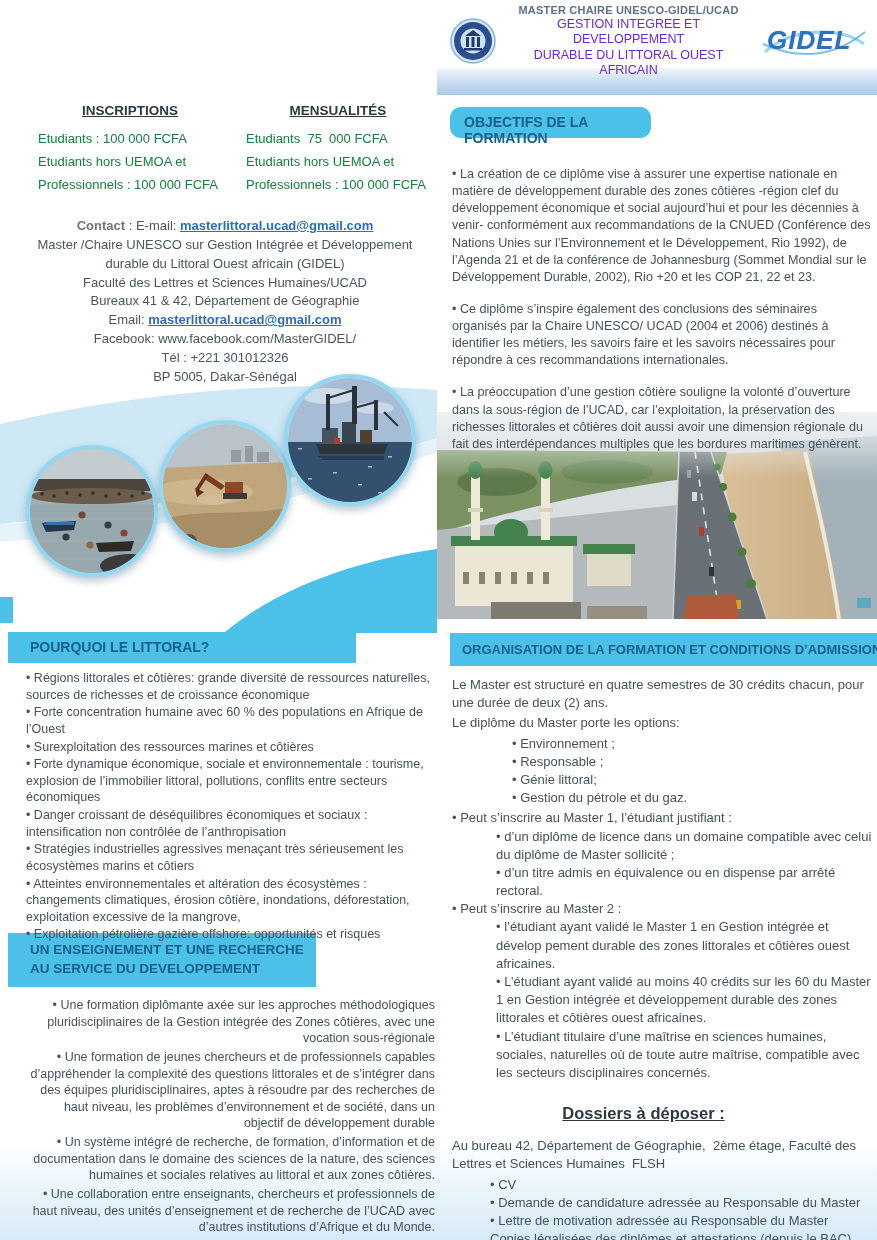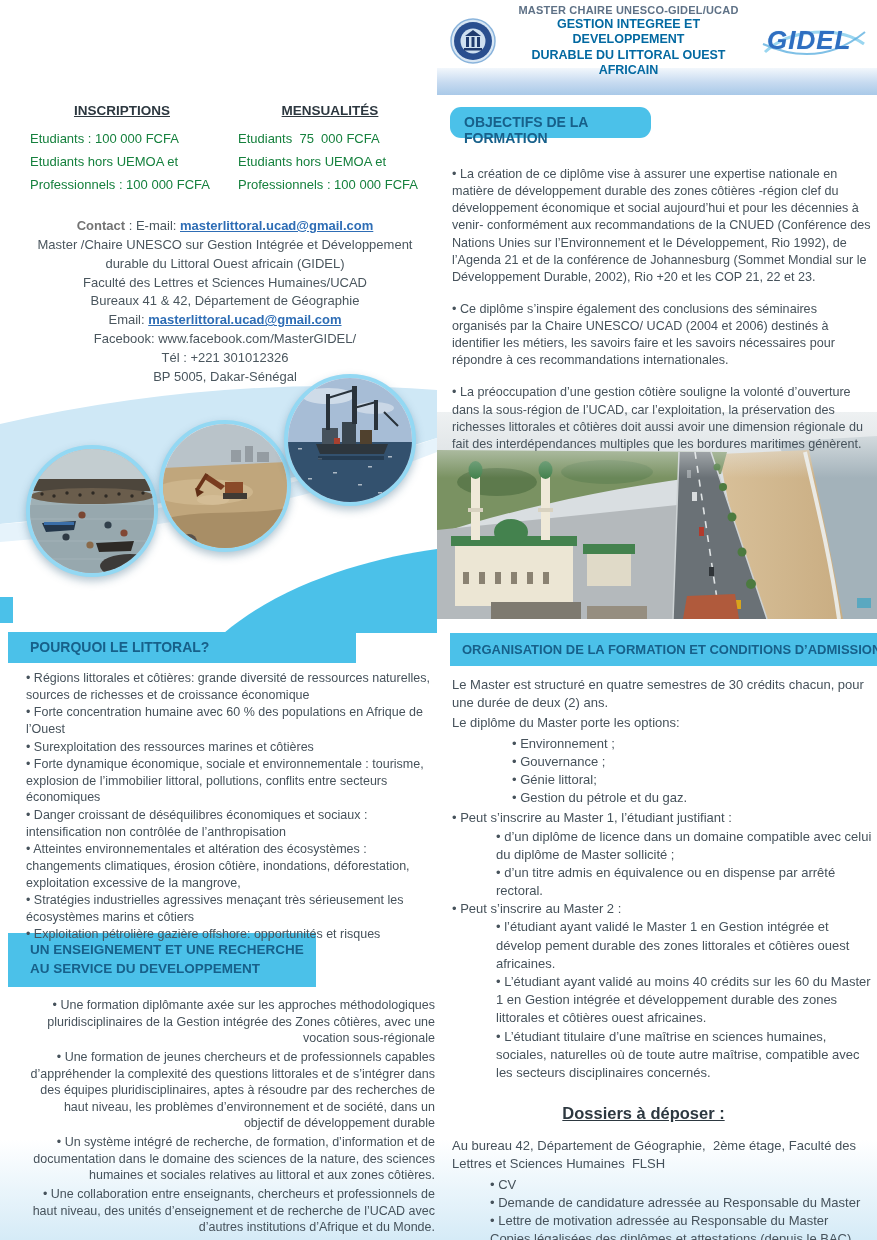--- a/index.html
+++ b/index.html
@@ -15,27 +15,27 @@
   .wave-left{left:0;top:372px;width:437px;height:205px;}
   .swoosh{left:224px;top:549px;width:213px;height:84px;}
   .edge-sq{left:0;top:597px;width:13px;height:26px;background:#4bc1e9;}
   .bottom-grad{left:0;top:1140px;width:877px;height:100px;
     background:linear-gradient(180deg,rgba(207,232,246,0),rgba(199,228,244,.75));}
   
   .masthead{left:450px;top:13px;width:417px;height:56px;display:flex;align-items:center;gap:22px;z-index:3;}
   .unesco{width:46px;height:46px;flex:0 0 auto;}
   .mast-text{flex:1;text-align:center;line-height:1.22;}
   .mast-org{font-size:11px;font-weight:bold;color:#5e7186;letter-spacing:.2px;}
-  .mast-t{font-size:12.5px;font-weight:bold;color:#0369a1;}
+  .mast-t{font-size:12.5px;font-weight:normal;color:#6d28d9;}
   .gidel{width:106px;height:50px;position:relative;flex:0 0 auto;}
   .gidel svg{position:absolute;left:0;top:0;}
   .gidel span{position:absolute;left:6px;top:9px;font-size:26px;font-style:italic;font-weight:bold;
     color:#2f6fc1;letter-spacing:1px;text-shadow:0 0 1px #9cc4e8;}
   
-  .fees{left:24px;top:103px;width:404px;display:flex;z-index:2;gap:12px;}
+  .fees{left:32px;top:103px;width:404px;display:flex;z-index:2;gap:12px;}
   .fee-col{width:50%;padding:0 6px;box-sizing:border-box;}
   .fee-title{font-size:13.5px;font-weight:bold;color:#2d3840;text-decoration:underline;
     text-align:center;margin-bottom:9px;}
   ul.plain{list-style:none;margin:0;padding:0;}
   .fee-col ul.plain li{font-size:13px;line-height:1.78;white-space:pre-wrap;color:#15803d;}
   
   .contact{left:18px;top:217px;width:414px;text-align:center;font-size:13px;line-height:1.45;color:#4a565e;z-index:2;}
   .contact .b{font-weight:bold;color:#737373;}
   a.link{color:#2e6db5;text-decoration:underline;font-weight:bold;cursor:pointer;}
   
@@ -323,41 +323,41 @@
       </ul>
   </div>
 
   <div class="body-block pourquoi-body">
     <ul class="bul">
         <li>Régions littorales et côtières: grande diversité de ressources naturelles, sources de richesses et de croissance économique</li>
         <li>Forte concentration humaine avec 60 % des populations en Afrique de l’Ouest</li>
         <li>Surexploitation des ressources marines et côtières</li>
         <li>Forte dynamique économique, sociale et environnementale : tourisme, explosion de l’immobilier littoral, pollutions, conflits entre secteurs économiques</li>
         <li>Danger croissant de déséquilibres économiques et sociaux : intensification non contrôlée de l’anthropisation</li>
+        <li>Stratégies industrielles agressives menaçant très sérieusement les écosystèmes marins et côtiers</li>
         <li>Atteintes environnementales et altération des écosystèmes : changements climatiques, érosion côtière, inondations, déforestation, exploitation excessive de la mangrove,</li>
-        <li>Stratégies industrielles agressives menaçant très sérieusement les écosystèmes marins et côtiers</li>
         <li>Exploitation pétrolière gazière offshore: opportunités et risques</li>
       </ul>
   </div>
 
   <div class="body-block ens-body">
     <ul class="bul">
         <li>Une formation diplômante axée sur les approches méthodologiques pluridisciplinaires de la Gestion intégrée des Zones côtières, avec une vocation sous-régionale</li>
         <li>Une formation de jeunes chercheurs et de professionnels capables d’appréhender la complexité des questions littorales et de s’intégrer dans des équipes pluridisciplinaires, aptes à résoudre par des recherches de haut niveau, les problèmes d’environnement et de société, dans un objectif de développement durable</li>
         <li>Un système intégré de recherche, de formation, d’information et de documentation dans le domaine des sciences de la nature, des sciences humaines et sociales relatives au littoral et aux zones côtières.</li>
         <li>Une collaboration entre enseignants, chercheurs et professionnels de haut niveau, des unités d’enseignement et de recherche de l’UCAD avec d’autres institutions d’Afrique et du Monde.</li>
       </ul>
   </div>
 
   <div class="body-block org-body">
     <p>Le Master est structuré en quatre semestres de 30 crédits chacun, pour une durée de deux (2) ans.</p>
     <p>Le diplôme du Master porte les options:</p>
     <ul class="opts">
         <li>Environnement ;</li>
-        <li>Gouvernance ;</li>
+        <li>Responsable ;</li>
         <li>Génie littoral;</li>
         <li>Gestion du pétrole et du gaz.</li>
       </ul>
     <div class="bline">Peut s’inscrire au Master 1, l’étudiant justifiant :</div>
     <ul class="sub">
         <li>d’un diplôme de licence dans un domaine compatible avec celui du diplôme de Master sollicité ;</li>
         <li>d’un titre admis en équivalence ou en dispense par arrêté rectoral.</li>
       </ul>
     <div class="bline">Peut s’inscrire au Master 2 :</div>
     <ul class="sub">

